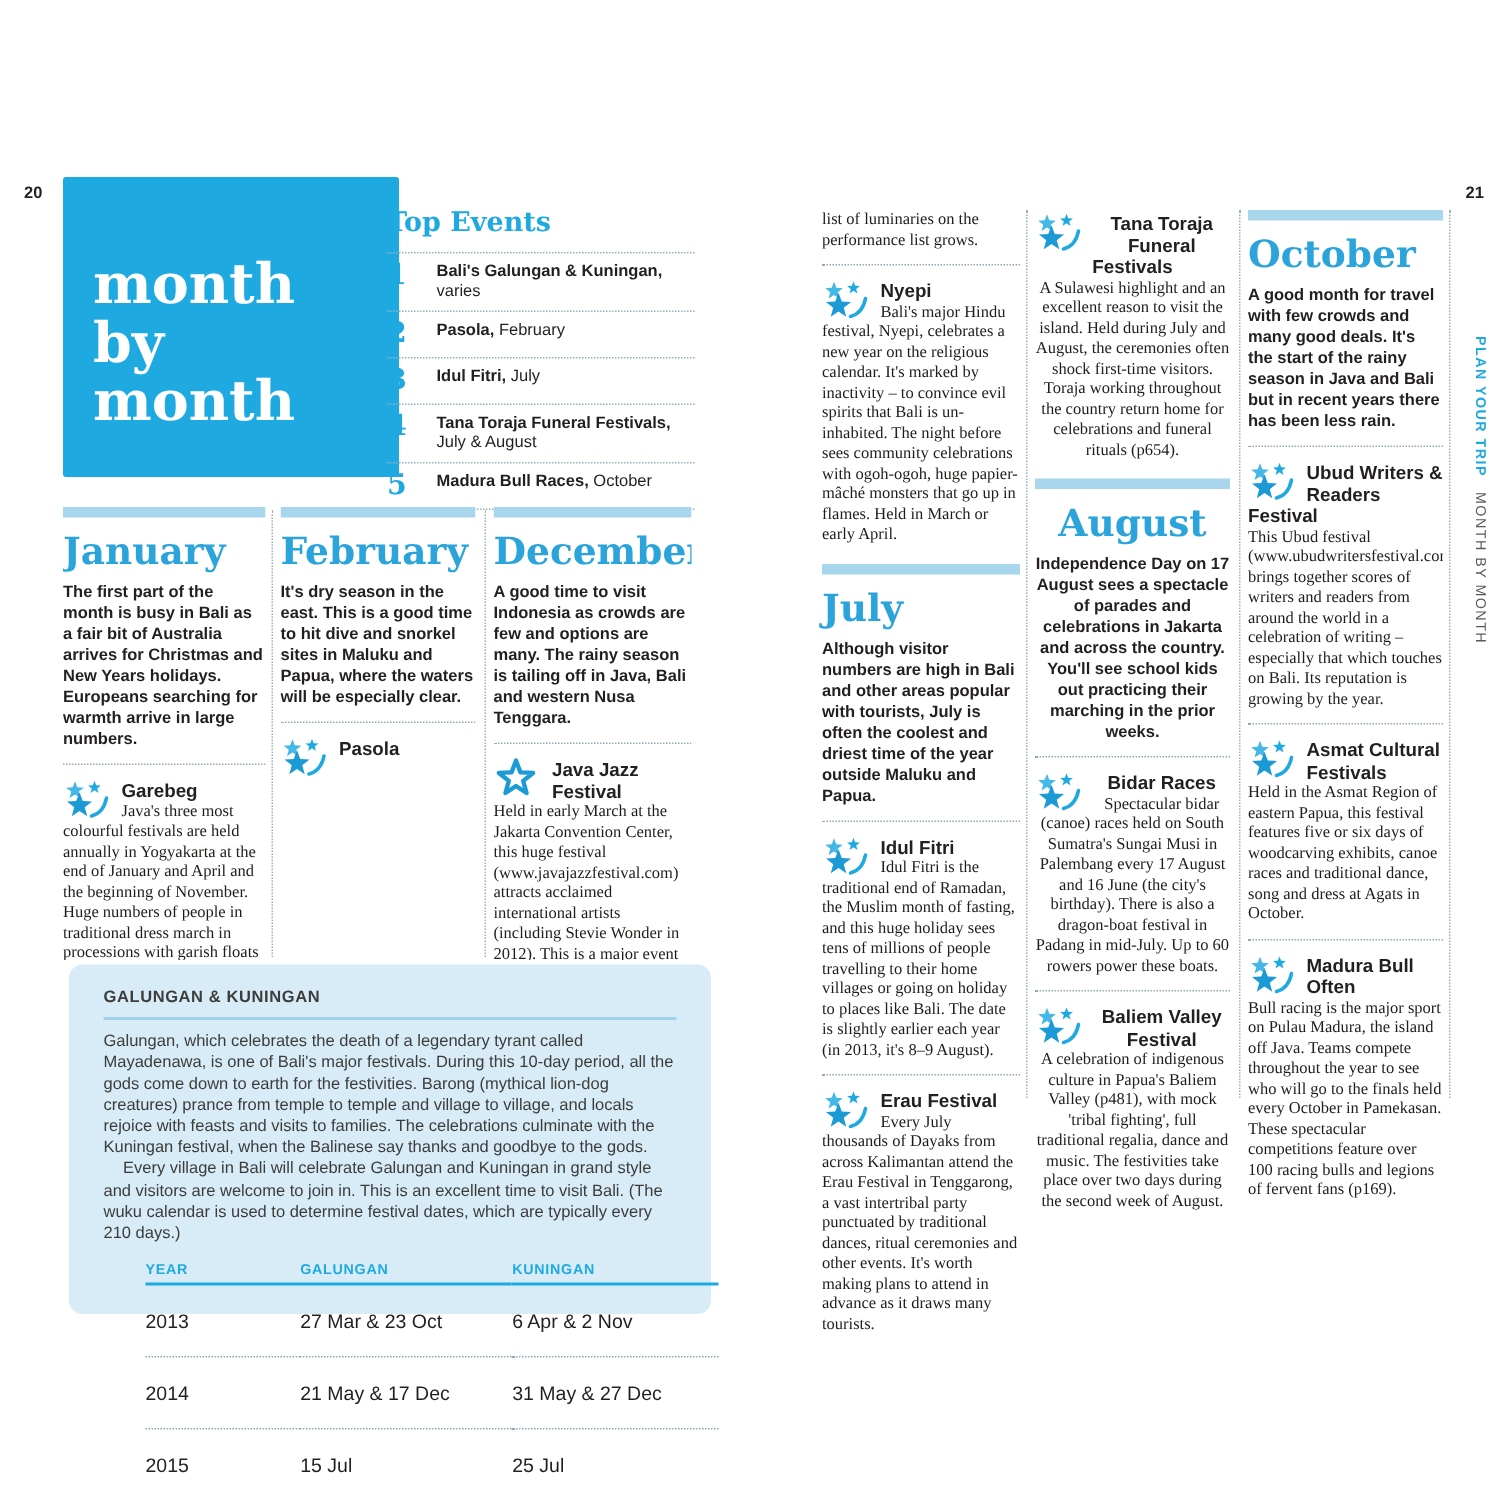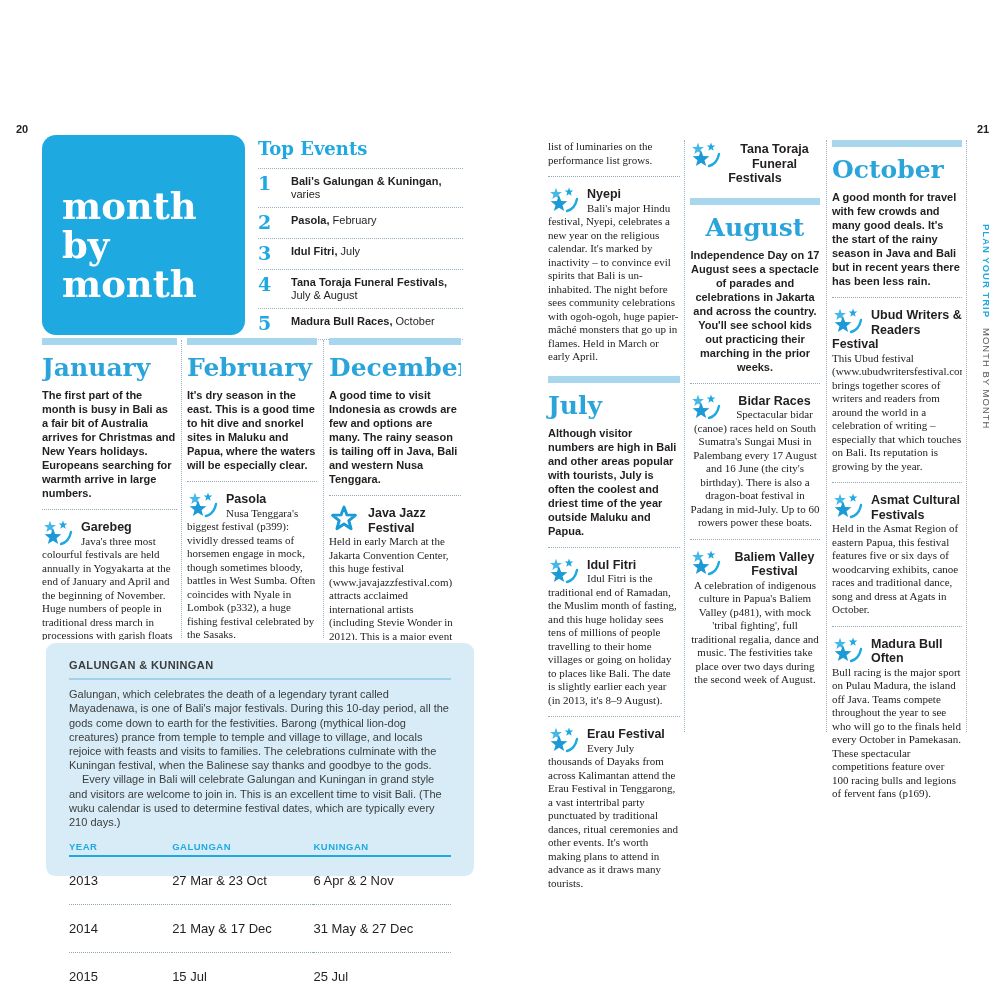--- a/index.html
+++ b/index.html
@@ -2,22 +2,22 @@
 <html><head>
 <meta charset="utf-8">
 <style>
   html,body{margin:0;padding:0;background:#ffffff;}
   #spread{position:relative;width:1005px;height:1005px;background:#ffffff;overflow:hidden;
           font-family:"Liberation Sans",sans-serif;color:#231f20;}
 
   .pagenum{position:absolute;font-weight:bold;font-size:11px;color:#231f20;}
 
   
-  .masthead{position:absolute;left:42px;top:118px;width:203px;height:200px;background:#1fa9e1;
-            border-radius:14px;box-sizing:border-box;padding:52px 0 0 20px;margin-top:17px;}
+  .masthead{position:absolute;left:42px;top:118px;width:224px;height:200px;background:#1fa9e1;
+            border-radius:2px;box-sizing:border-box;padding:52px 0 0 20px;}
   .masthead .mline{display:block;font-family:"DejaVu Serif",serif;font-weight:bold;
             font-size:37px;line-height:39px;color:#ffffff;}
 
   
   .top-events{position:absolute;left:258px;top:138px;width:205px;}
   .te-title{font-family:"DejaVu Serif",serif;font-weight:bold;font-size:18px;color:#1fa9e1;margin:0 0 9px 0;}
   .te-list{border-top:1px dotted #98b2bf;}
   .te-item{display:flex;border-bottom:1px dotted #98b2bf;padding:5px 0 6px 0;}
   .te-num{width:33px;flex:none;font-family:"DejaVu Serif",serif;font-weight:bold;font-size:19px;
           line-height:19px;color:#1fa9e1;}
@@ -38,21 +38,21 @@
   .ebody{font-family:Liberation Serif, serif;}
   .vsep{position:absolute;width:0;border-left:1px dotted #98b2bf;}
 
   
   .gbox{position:absolute;left:46px;top:643px;width:428px;height:233px;background:#d8ecf7;
         border-radius:9px;box-sizing:border-box;padding:15px 23px 12px 23px;}
   .gbox-title{font-weight:bold;font-size:13px;letter-spacing:0.4px;color:#231f20;margin:0;}
   .gbox-rule{border:none;border-top:2px solid #9fd1ea;margin:6px 0 7px 0;}
   .gbox p{margin:0;font-size:11px;line-height:14.2px;color:#3c3c3b;}
   .gbox p.indent{text-indent:13px;}
-  .gtable{width:100%;border-collapse:collapse;margin-top:10px;}
+  .gtable{width:100%;border-collapse:collapse;margin-top:10px;margin-left:28px;}
   .gtable th{text-align:left;font-size:9.5px;letter-spacing:0.5px;color:#1fa9e1;
              padding:2px 0 3px 0;border-bottom:2px solid #1fa9e1;}
   .gtable td{font-size:13px;color:#231f20;padding:16px 0;border-bottom:1px dotted #8fa8b8;}
   .gtable tr:last-child td{border-bottom:none;}
 
   
   .vtab{position:absolute;left:981px;top:224px;writing-mode:vertical-rl;
         font-weight:bold;font-size:9.5px;letter-spacing:1px;white-space:nowrap;}
   .vtab .vt1{color:#1fa9e1;}
   .vtab .vt2{color:#58595b;margin-top:6px;font-weight:normal;}
@@ -131,21 +131,20 @@
   <div class="col" style="left:187px;top:338px;width:130px;height:302px;overflow:hidden;">
     <div class="mbar"></div>
     <h2 class="mhead">February</h2>
     <div class="intro">It's dry season in the east. This is a good time to hit dive and snorkel sites in Maluku and Papua, where the waters will be especially clear.</div>
     <hr class="dot">
     <div class="event">
       <span class="eicon"><svg viewBox="0 0 34 28" width="34" height="28">
             <use href="#fw"></use>
           </svg></span>
       <div class="etitle">Pasola</div>
-      <div class="ebody">Nusa Tenggara's biggest festival (p399): vividly dressed teams of horsemen engage in mock, though sometimes bloody, battles in West Sumba. Often coincides with Nyale in Lombok (p332), a huge fishing festival celebrated by the Sasaks.</div>
     </div>
   </div>
 
   <div class="col" style="left:329px;top:338px;width:132px;height:302px;overflow:hidden;">
     <div class="mbar"></div>
     <h2 class="mhead">December</h2>
     <div class="intro">A good time to visit Indonesia as crowds are few and options are many. The rainy season is tailing off in Java, Bali and western Nusa Tenggara.</div>
     <hr class="dot">
     <div class="event">
       <span class="eicon"><svg viewBox="0 0 34 28" width="34" height="28">
@@ -223,20 +222,21 @@
       <div class="ebody">Every July thousands of Dayaks from across Kalimantan attend the Erau Festival in Tenggarong, a vast intertribal party punctuated by traditional dances, ritual ceremonies and other events. It's worth making plans to attend in advance as it draws many tourists.</div>
     </div>
   </div>
 
   <div class="col" style="left:690px;top:140px;width:130px;text-align:center;">
     <div class="event">
       <span class="eicon"><svg viewBox="0 0 34 28" width="34" height="28">
             <use href="#fw"></use>
           </svg></span>
       <div class="etitle">Tana Toraja Funeral Festivals</div>
+      <div class="ebody">A Sulawesi highlight and an excellent reason to visit the island. Held during July and August, the ceremonies often shock first-time visitors. Toraja working throughout the country return home for celebrations and funeral rituals (p654).</div>
     </div>
     <div class="mbar" style="margin-top:12px;"></div>
     <h2 class="mhead">August</h2>
     <div class="intro">Independence Day on 17 August sees a spectacle of parades and celebrations in Jakarta and across the country. You'll see school kids out practicing their marching in the prior weeks.</div>
     <hr class="dot">
     <div class="event">
       <span class="eicon"><svg viewBox="0 0 34 28" width="34" height="28">
             <use href="#fw"></use>
           </svg></span>
       <div class="etitle">Bidar Races</div>

